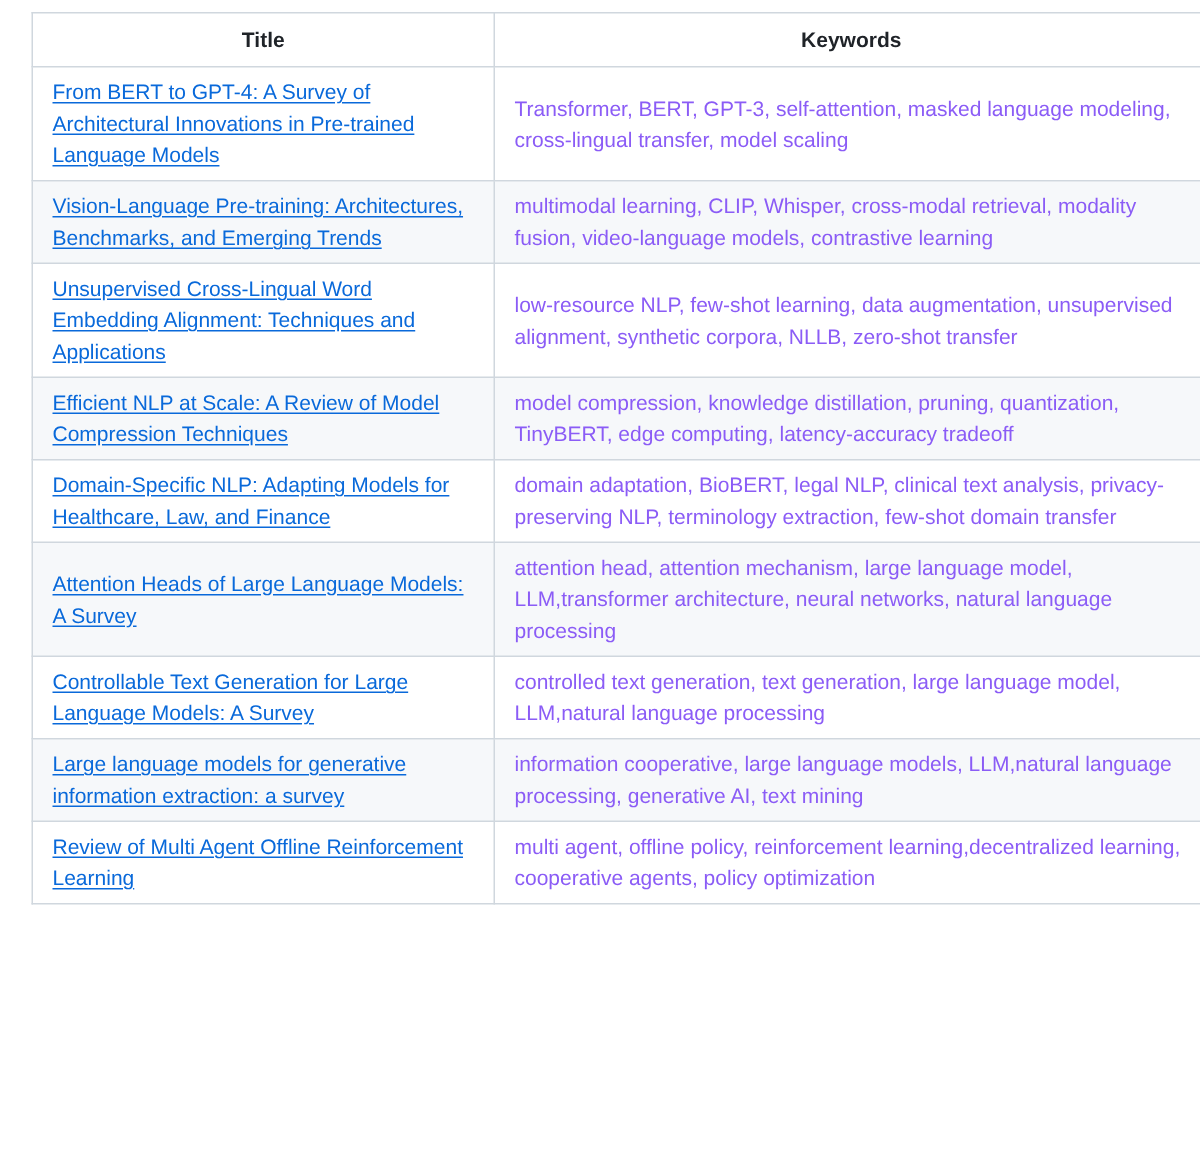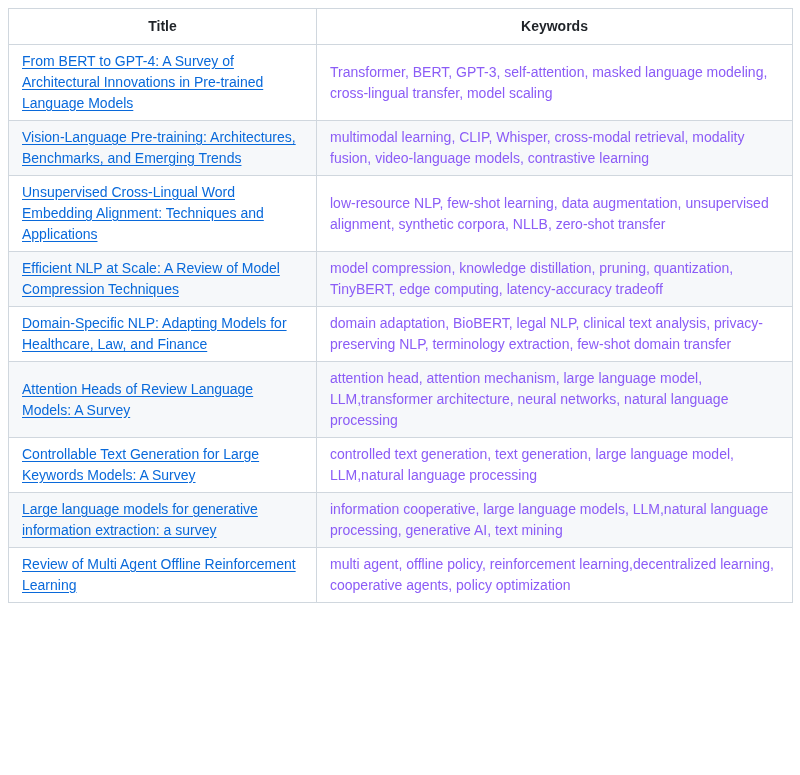--- a/index.html
+++ b/index.html
@@ -11,20 +11,21 @@
     overflow: hidden;
   }
   body {
     font-family: "Liberation Sans", "DejaVu Sans", sans-serif;
     font-size: 14px;
     line-height: 1.5;
     color: #1f2328;
   }
   main {
     padding: 8px 8px 4px 8px;
+    margin-left: 13px;
   }
   table {
     border-collapse: collapse;
     table-layout: fixed;
     width: 784px;
   }
   col.col-title    { width: 308px; }
   col.col-keywords { width: 476px; }
   th, td {
     border: 1px solid #d0d7de;
@@ -94,28 +95,28 @@
 
   <tr>
     <td class="title">
       <a href="#" class="title-link">Domain-Specific NLP: Adapting Models for Healthcare, Law, and Finance</a>
     </td>
     <td class="keywords">domain adaptation, BioBERT, legal NLP, clinical text analysis, privacy-preserving NLP, terminology extraction, few-shot domain transfer</td>
   </tr>
 
   <tr>
     <td class="title">
-      <a href="#" class="title-link">Attention Heads of Review Language Models: A Survey</a>
+      <a href="#" class="title-link">Attention Heads of Large Language Models: A Survey</a>
     </td>
     <td class="keywords">attention head, attention mechanism, large language model, LLM,transformer architecture, neural networks, natural language processing</td>
   </tr>
 
   <tr>
     <td class="title">
-      <a href="#" class="title-link">Controllable Text Generation for Large Keywords Models: A Survey</a>
+      <a href="#" class="title-link">Controllable Text Generation for Large Language Models: A Survey</a>
     </td>
     <td class="keywords">controlled text generation, text generation, large language model, LLM,natural language processing</td>
   </tr>
 
 
   <tr>
     <td class="title">
       <a href="#" class="title-link">Large language models for generative information extraction: a survey</a>
     </td>
     <td class="keywords">information cooperative, large language models, LLM,natural language processing, generative AI, text mining</td>

